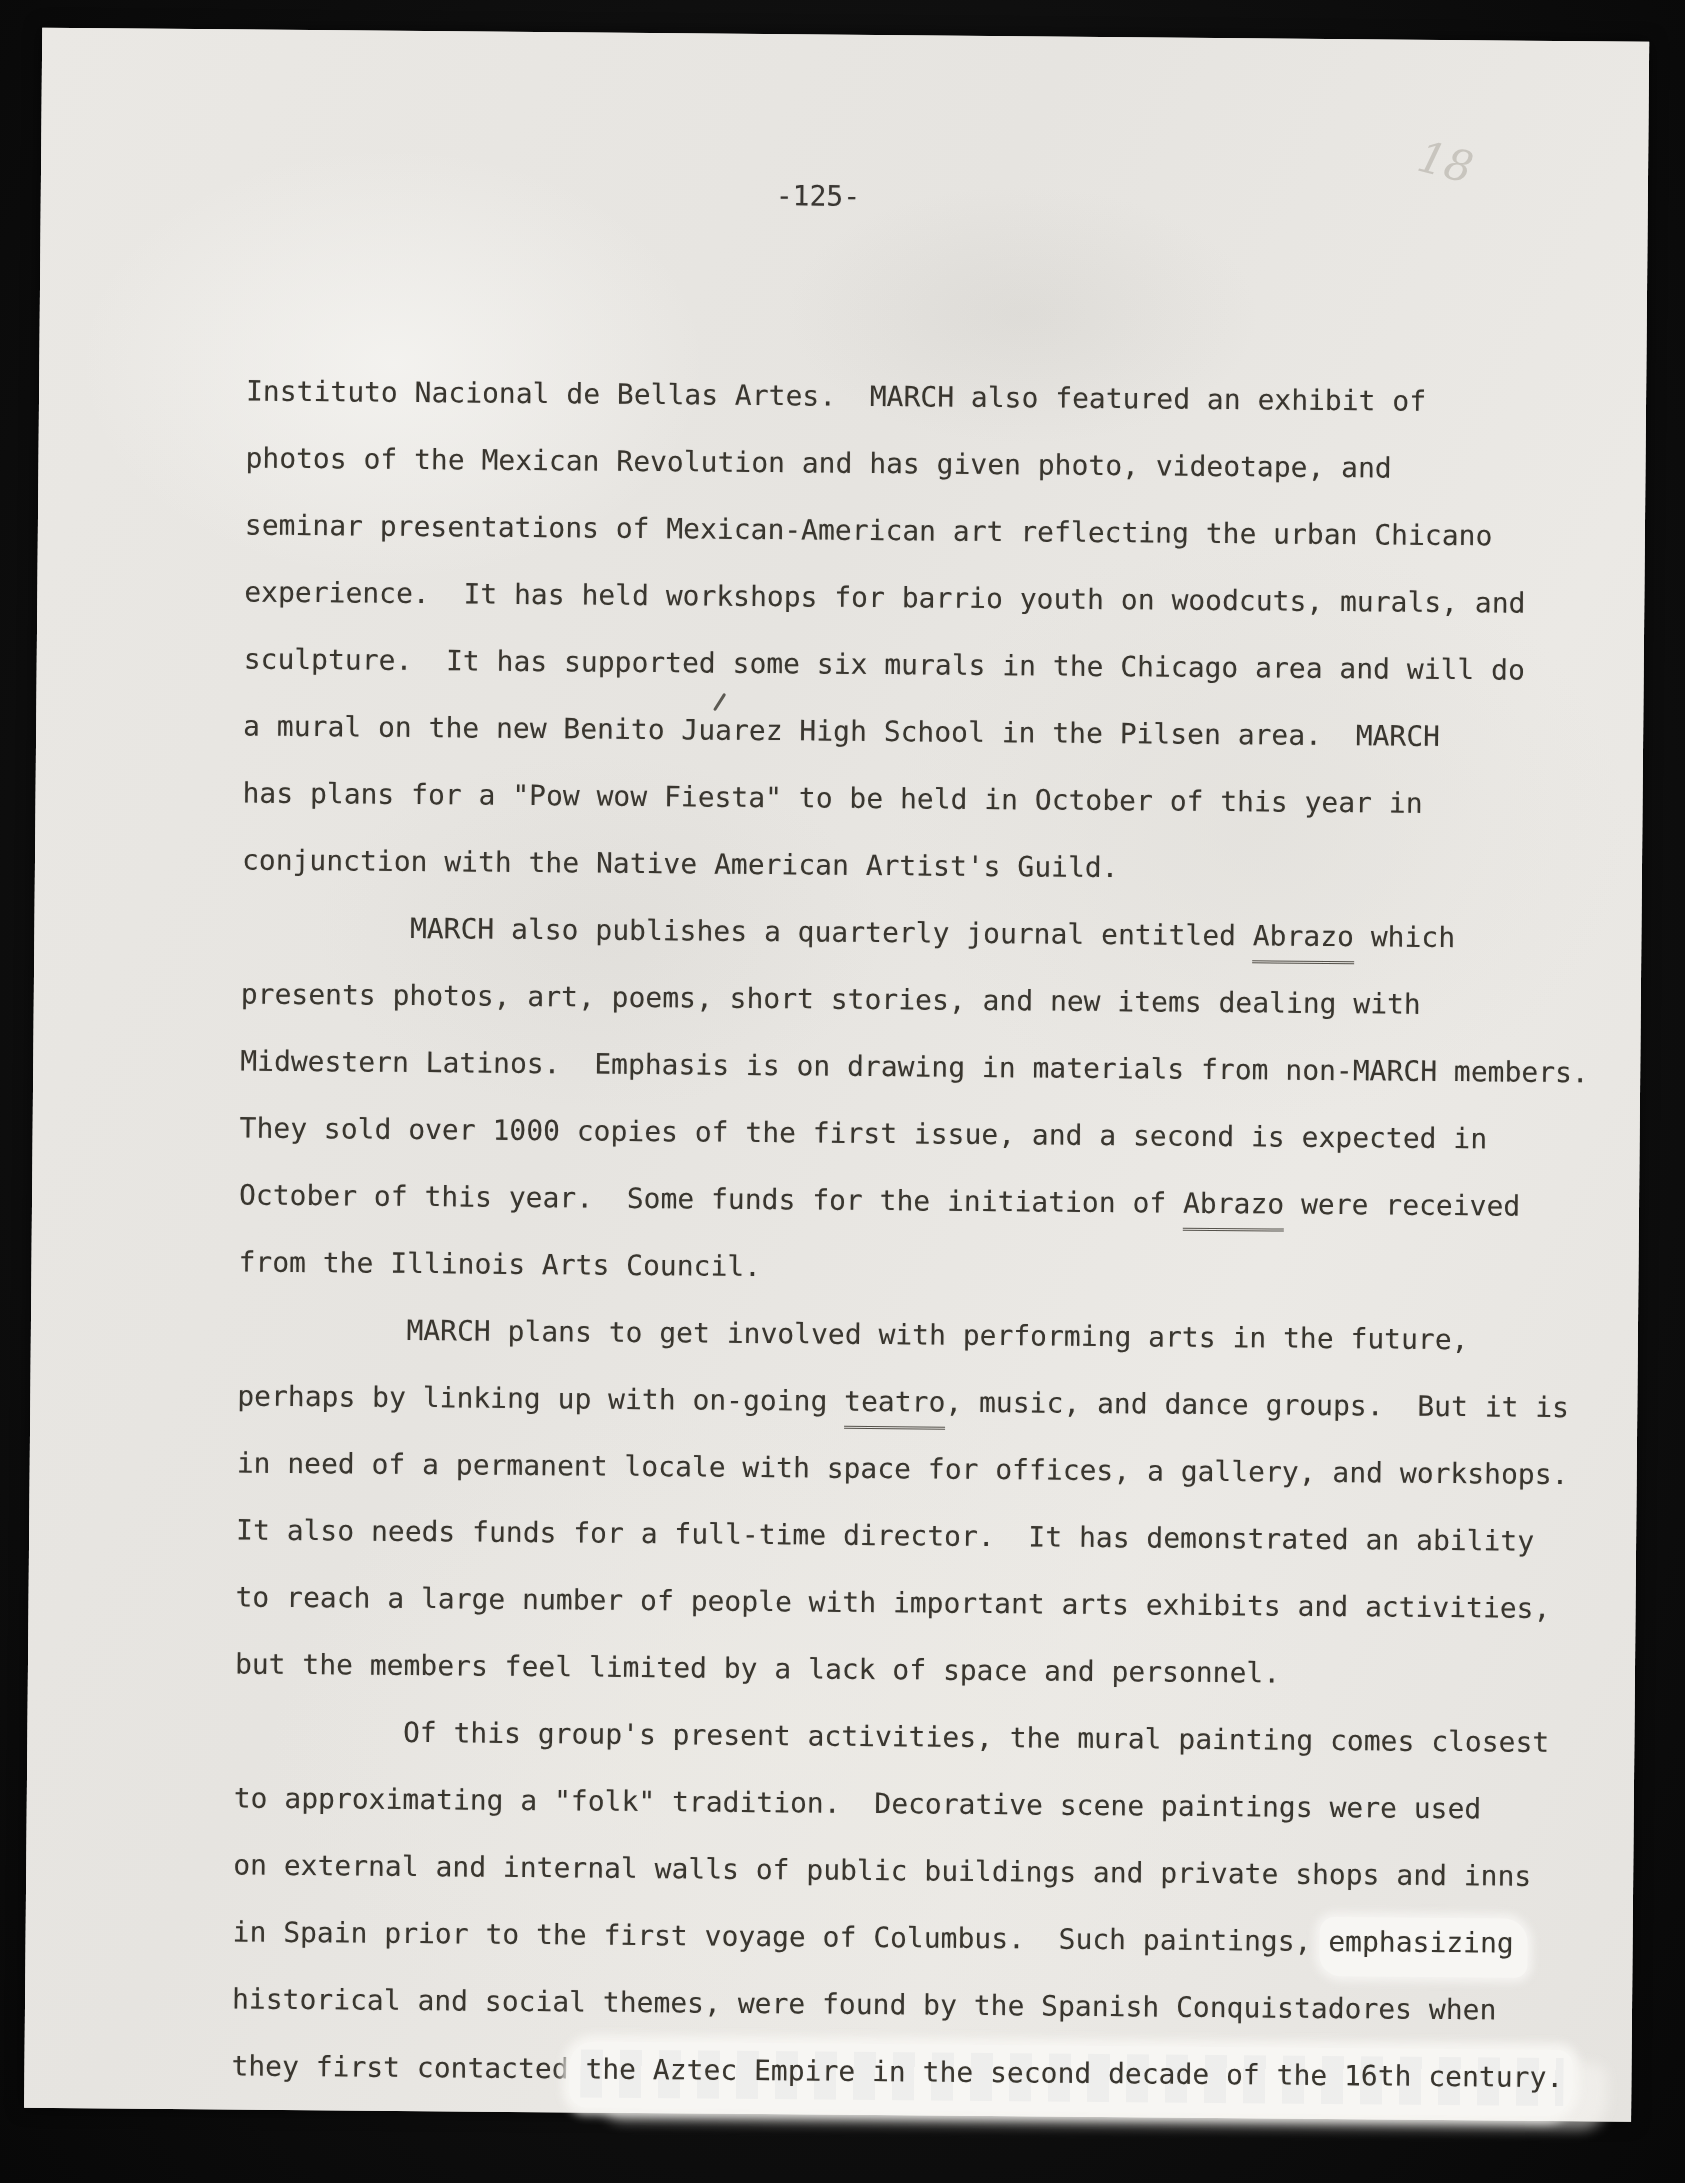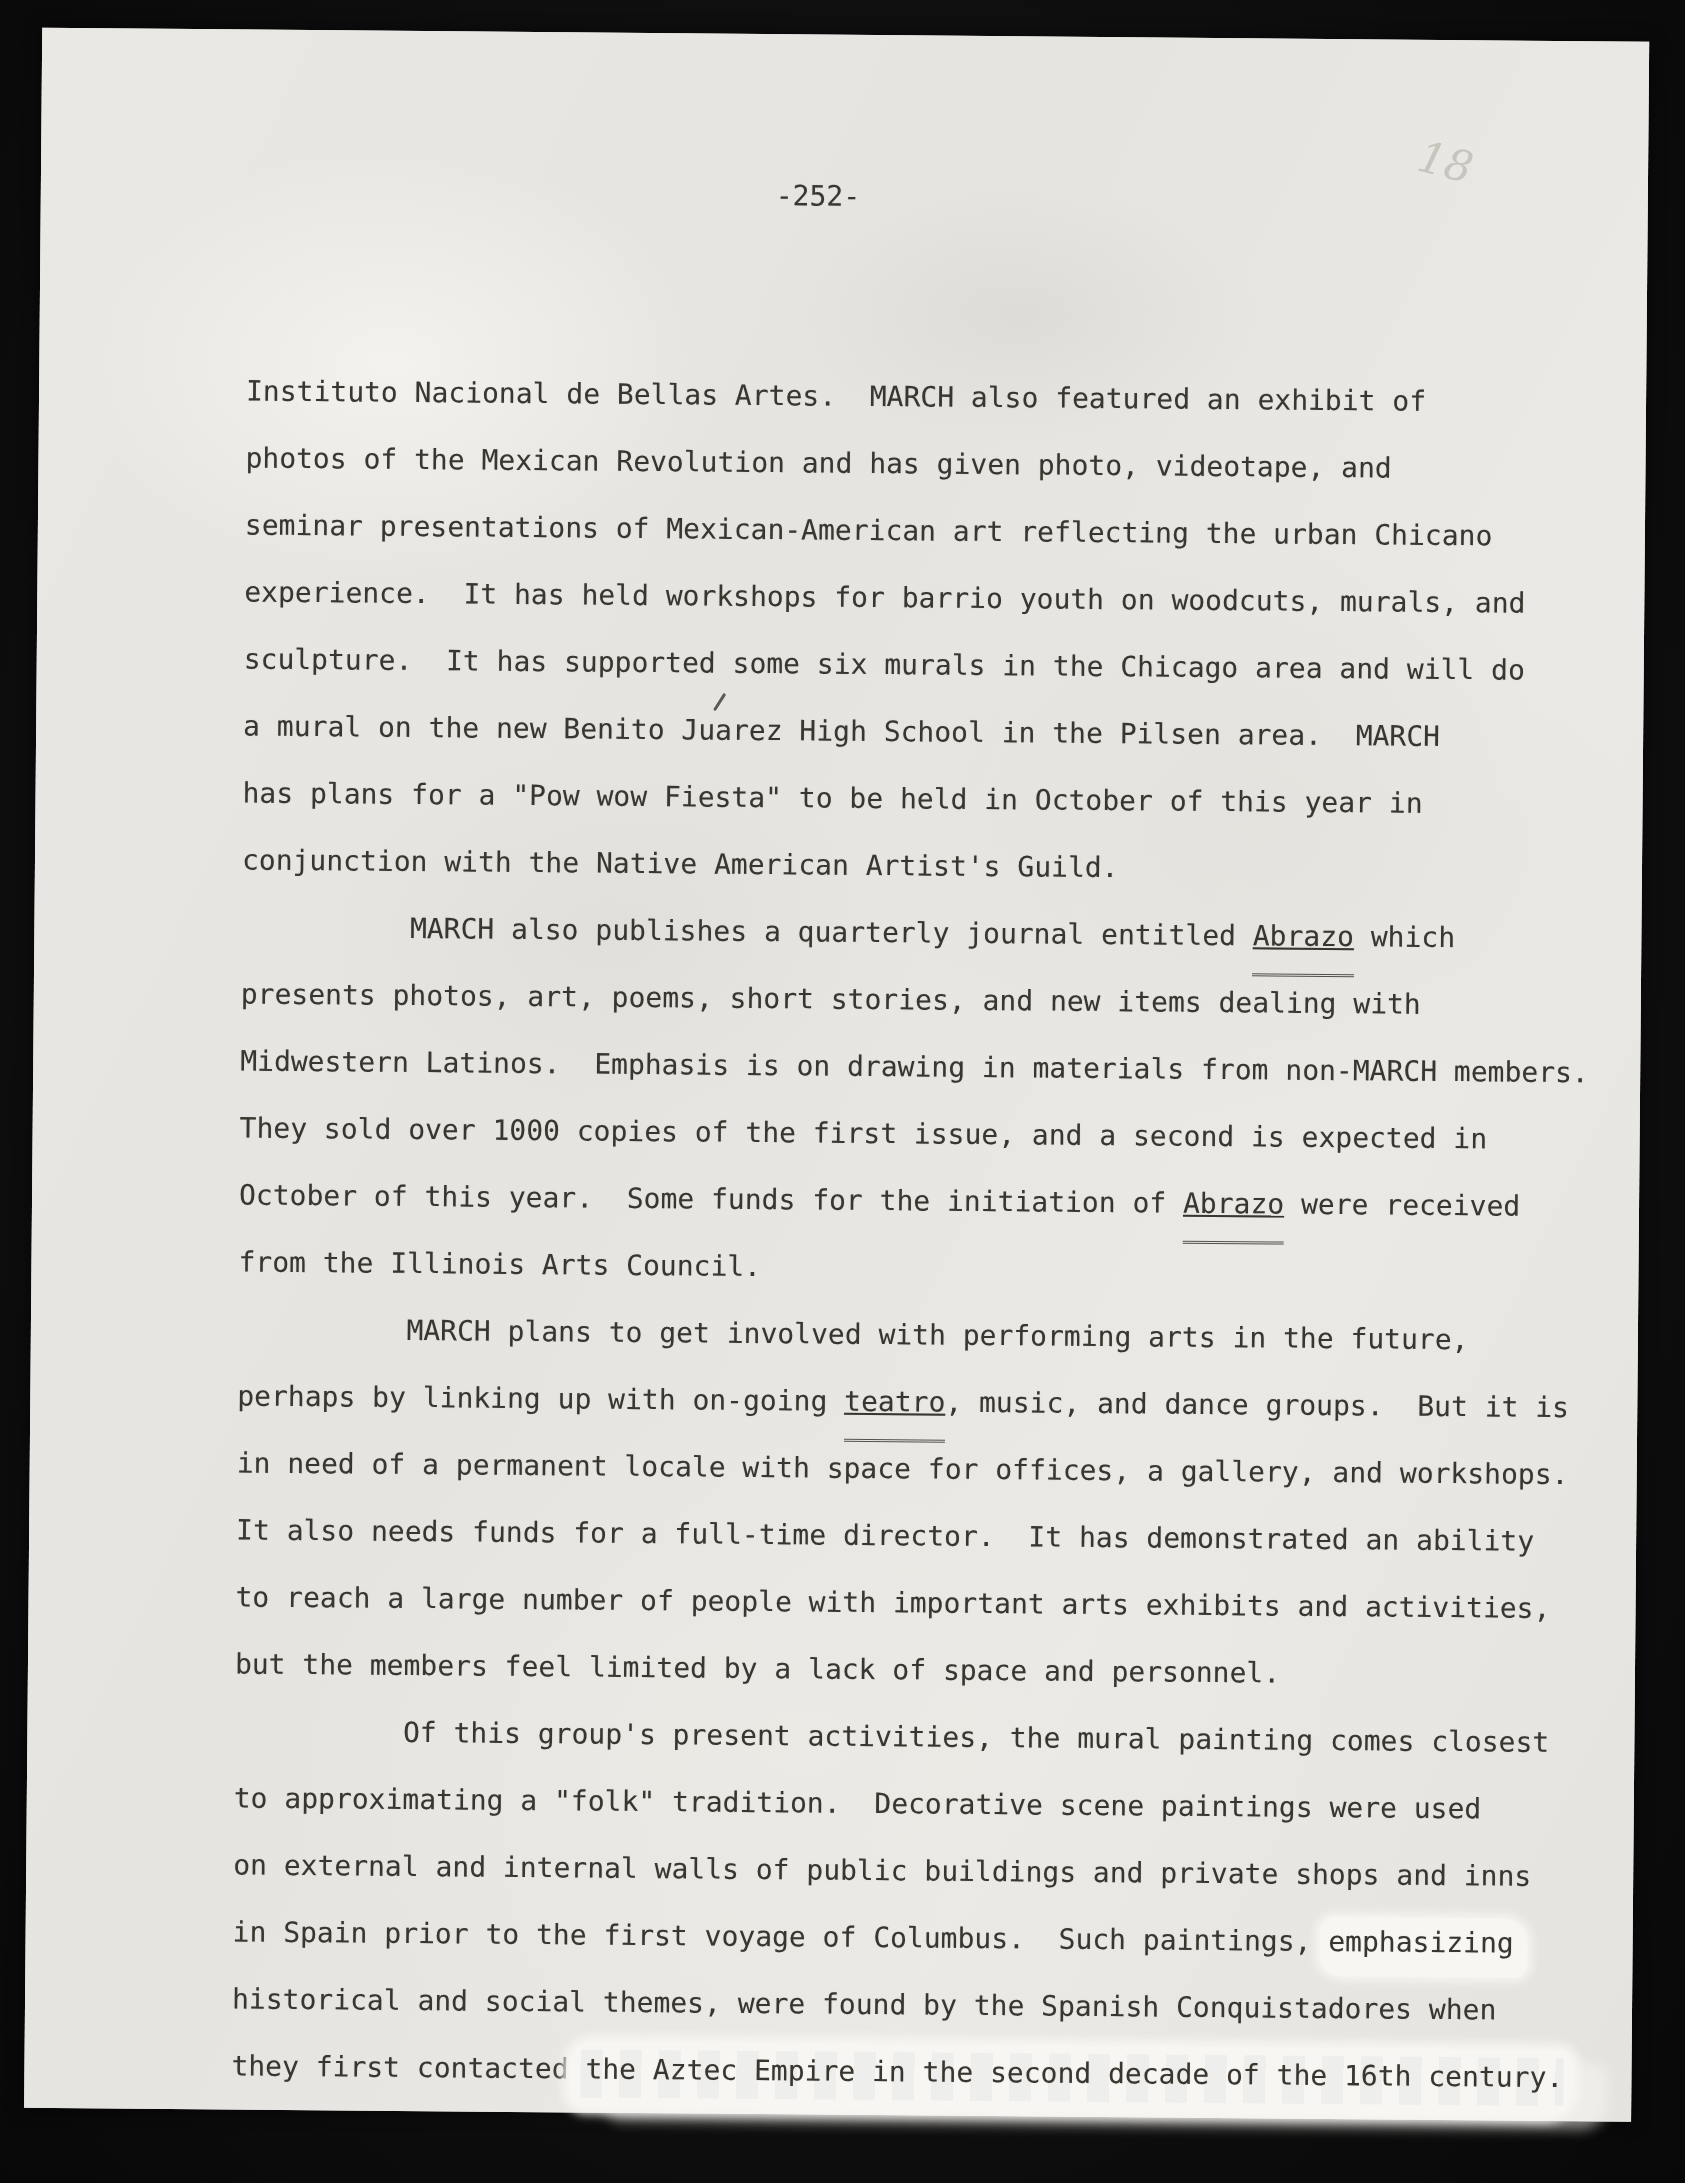--- a/index.html
+++ b/index.html
@@ -28,21 +28,21 @@
     position:absolute;top:97px;left:1377px;
     font-size:43px;font-family:"DejaVu Serif",serif;font-style:italic;
     color:rgba(148,142,132,0.38);transform:rotate(14deg);
   }
   .textblock{
     position:absolute;top:328px;left:207px;
     font-size:28px;line-height:67px;color:#39362f;
     white-space:pre;text-shadow:0 0 1px rgba(57,54,47,0.28);
   }
   .line{height:67px;}
-  .u{border-bottom:3px double rgba(57,54,47,0.85);padding-bottom:21px;text-decoration:underline;}
+  .u{border-bottom:3px double rgba(57,54,47,0.85);padding-bottom:8px;}
   .wo{position:relative;z-index:0;}
   .wo::before{
     content:"";position:absolute;z-index:-1;
     left:-9px;right:-14px;top:-8px;bottom:-18px;
     background:#f7f6f3;border-radius:15px 24px 13px 21px;
     box-shadow:0 0 8px 5px rgba(247,246,243,0.85);
   }
   .wo.large::before{
     left:-16px;right:-9px;top:-11px;bottom:-22px;
     border-radius:24px 15px 27px 17.4px;
@@ -63,19 +63,19 @@
   .s2{left:279px;top:721px;width:572px;height:358px;
       background:radial-gradient(closest-side, rgba(182,180,174,0.10), rgba(182,180,174,0));}
 </style>
 </head>
 <body>
 
 <div class="stage">
   <div class="paper">
     <div class="smudge s1"></div>
     <div class="smudge s2"></div>
-    <div class="pageno">-252-</div>
+    <div class="pageno">-125-</div>
     <div class="pencil">18</div>
     <div class="textblock"><div class="line"><span>Instituto Nacional de Bellas Artes.  MARCH also featured an exhibit of</span></div><div class="line"><span>photos of the Mexican Revolution and has given photo, videotape, and</span></div><div class="line"><span>seminar presentations of Mexican-American art reflecting the urban Chicano</span></div><div class="line"><span>experience.  It has held workshops for barrio youth on woodcuts, murals, and</span></div><div class="line"><span>sculpture.  It has supported some six murals in the Chicago area and will do</span></div><div class="line"><span>a mural on the new Benito Juarez High School in the Pilsen area.  MARCH</span></div><div class="line"><span>has plans for a "Pow wow Fiesta" to be held in October of this year in</span></div><div class="line"><span>conjunction with the Native American Artist's Guild.</span></div><div class="line"><span>          MARCH also publishes a quarterly journal entitled </span><span class="u">Abrazo</span><span> which</span></div><div class="line"><span>presents photos, art, poems, short stories, and new items dealing with</span></div><div class="line"><span>Midwestern Latinos.  Emphasis is on drawing in materials from non-MARCH members.</span></div><div class="line"><span>They sold over 1000 copies of the first issue, and a second is expected in</span></div><div class="line"><span>October of this year.  Some funds for the initiation of </span><span class="u">Abrazo</span><span> were received</span></div><div class="line"><span>from the Illinois Arts Council.</span></div><div class="line"><span>          MARCH plans to get involved with performing arts in the future,</span></div><div class="line"><span>perhaps by linking up with on-going </span><span class="u">teatro</span><span>, music, and dance groups.  But it is</span></div><div class="line"><span>in need of a permanent locale with space for offices, a gallery, and workshops.</span></div><div class="line"><span>It also needs funds for a full-time director.  It has demonstrated an ability</span></div><div class="line"><span>to reach a large number of people with important arts exhibits and activities,</span></div><div class="line"><span>but the members feel limited by a lack of space and personnel.</span></div><div class="line"><span>          Of this group's present activities, the mural painting comes closest</span></div><div class="line"><span>to approximating a "folk" tradition.  Decorative scene paintings were used</span></div><div class="line"><span>on external and internal walls of public buildings and private shops and inns</span></div><div class="line"><span>in Spain prior to the first voyage of Columbus.  Such paintings, </span><span class="wo">emphasizing</span></div><div class="line"><span>historical and social themes, were found by the Spanish Conquistadores when</span></div><div class="line"><span>they first contacted </span><span class="wo large">the Aztec Empire in the second decade of the 16th century.</span></div></div>
     <div class="accent"></div>
   </div>
 </div>
 
 
 </body></html>

